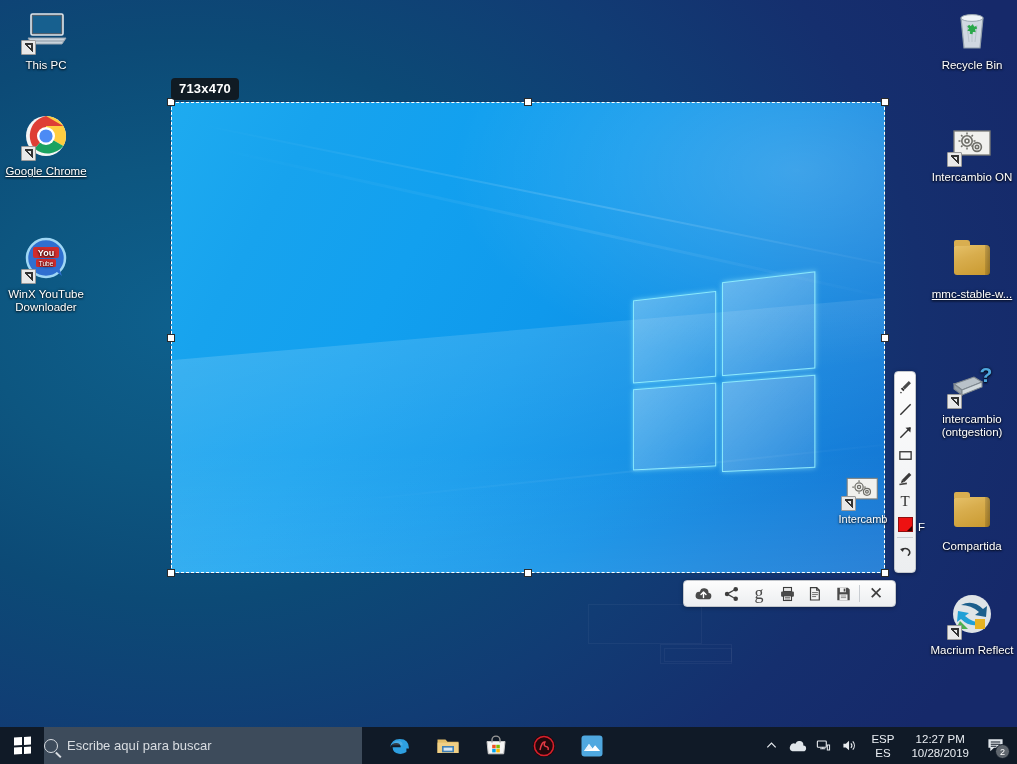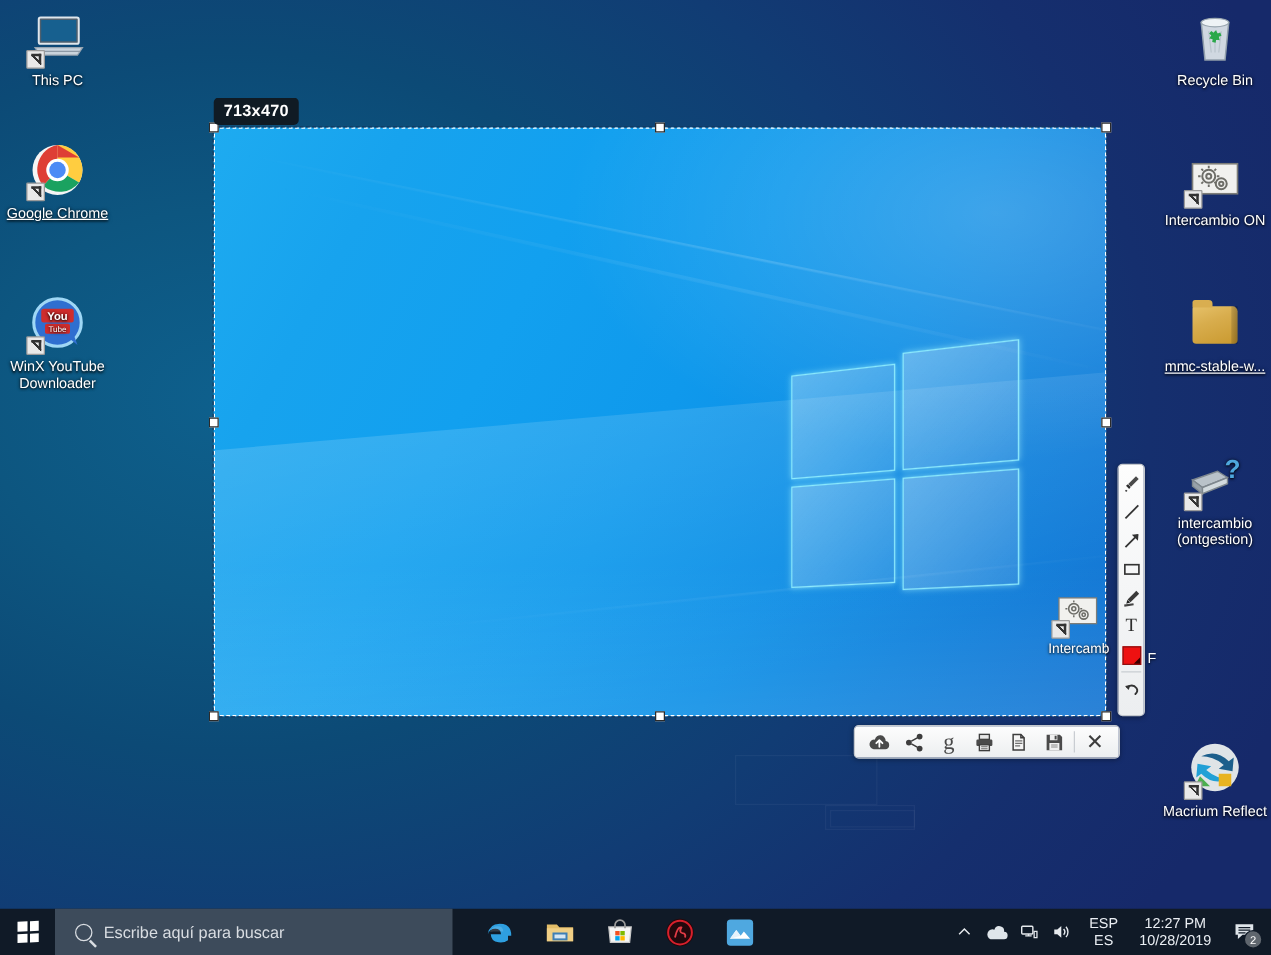--- a/index.html
+++ b/index.html
@@ -261,21 +261,20 @@
     grid-template-rows: 1fr 1fr;
     gap: 2px;
     transform: skewY(-3deg);
   }
   #start-button .winflag i { background: #ffffff; display: block; }
   #search-box {
     width: 318px; height: 37px;
     background: #3d4b5b;
     display: flex; align-items: center;
     gap: 9px;
-    padding-left: 16px;
     color: #d9dde2;
     font-size: 13px;
     cursor: text;
   }
   #search-box .mag {
     width: 14px; height: 14px;
     border: 1.6px solid #d9dde2;
     border-radius: 50%;
     position: relative;
     flex: 0 0 auto;
@@ -443,20 +442,26 @@
         <path d="M6 24 L14 30 L14 35 L6 29 Z" fill="#97a1a9" stroke="#7e878e" stroke-width="1.1"></path>
         <path d="M14 30 L34 22 L34 27 L14 35 Z" fill="#d2dade" stroke="#7e878e" stroke-width="1.1"></path>
         <text x="38" y="22" font-size="21" fill="#4ea8de" font-family="Liberation Sans, sans-serif" font-weight="bold" text-anchor="middle">?</text>
       </svg>
       <span class="shortcut-arrow"></span>
     </span>
     <span class="label">intercambio
 (ontgestion)</span>
   </div>
 
+  <div class="dicon" style="left:926px; top:487px;">
+    <span class="glyph">
+      <span class="folder"></span>
+    </span>
+    <span class="label">Compartida</span>
+  </div>
 
   <div class="dicon" style="left:926px; top:591px;">
     <span class="glyph">
       <svg width="48" height="48" viewBox="0 0 48 48">
         <circle cx="24" cy="23" r="19" fill="#dfe4e7"></circle>
         <path d="M13 14 q12 -6 22 4 l4 -3 -1 11 -11 -2 4 -3 q-8 -7 -18 -7z" fill="#1c5f8c"></path>
         <path d="M35 32 q-12 6 -22 -4 l-4 3 1 -11 11 2 -4 3 q8 7 18 7z" fill="#21a0d6"></path>
         <path d="M27 28 l10 0 0 10 -10 0z" fill="#e8b321"></path>
         <path d="M12 30 l8 8 -12 0z" fill="#4caf50"></path>
       </svg>

